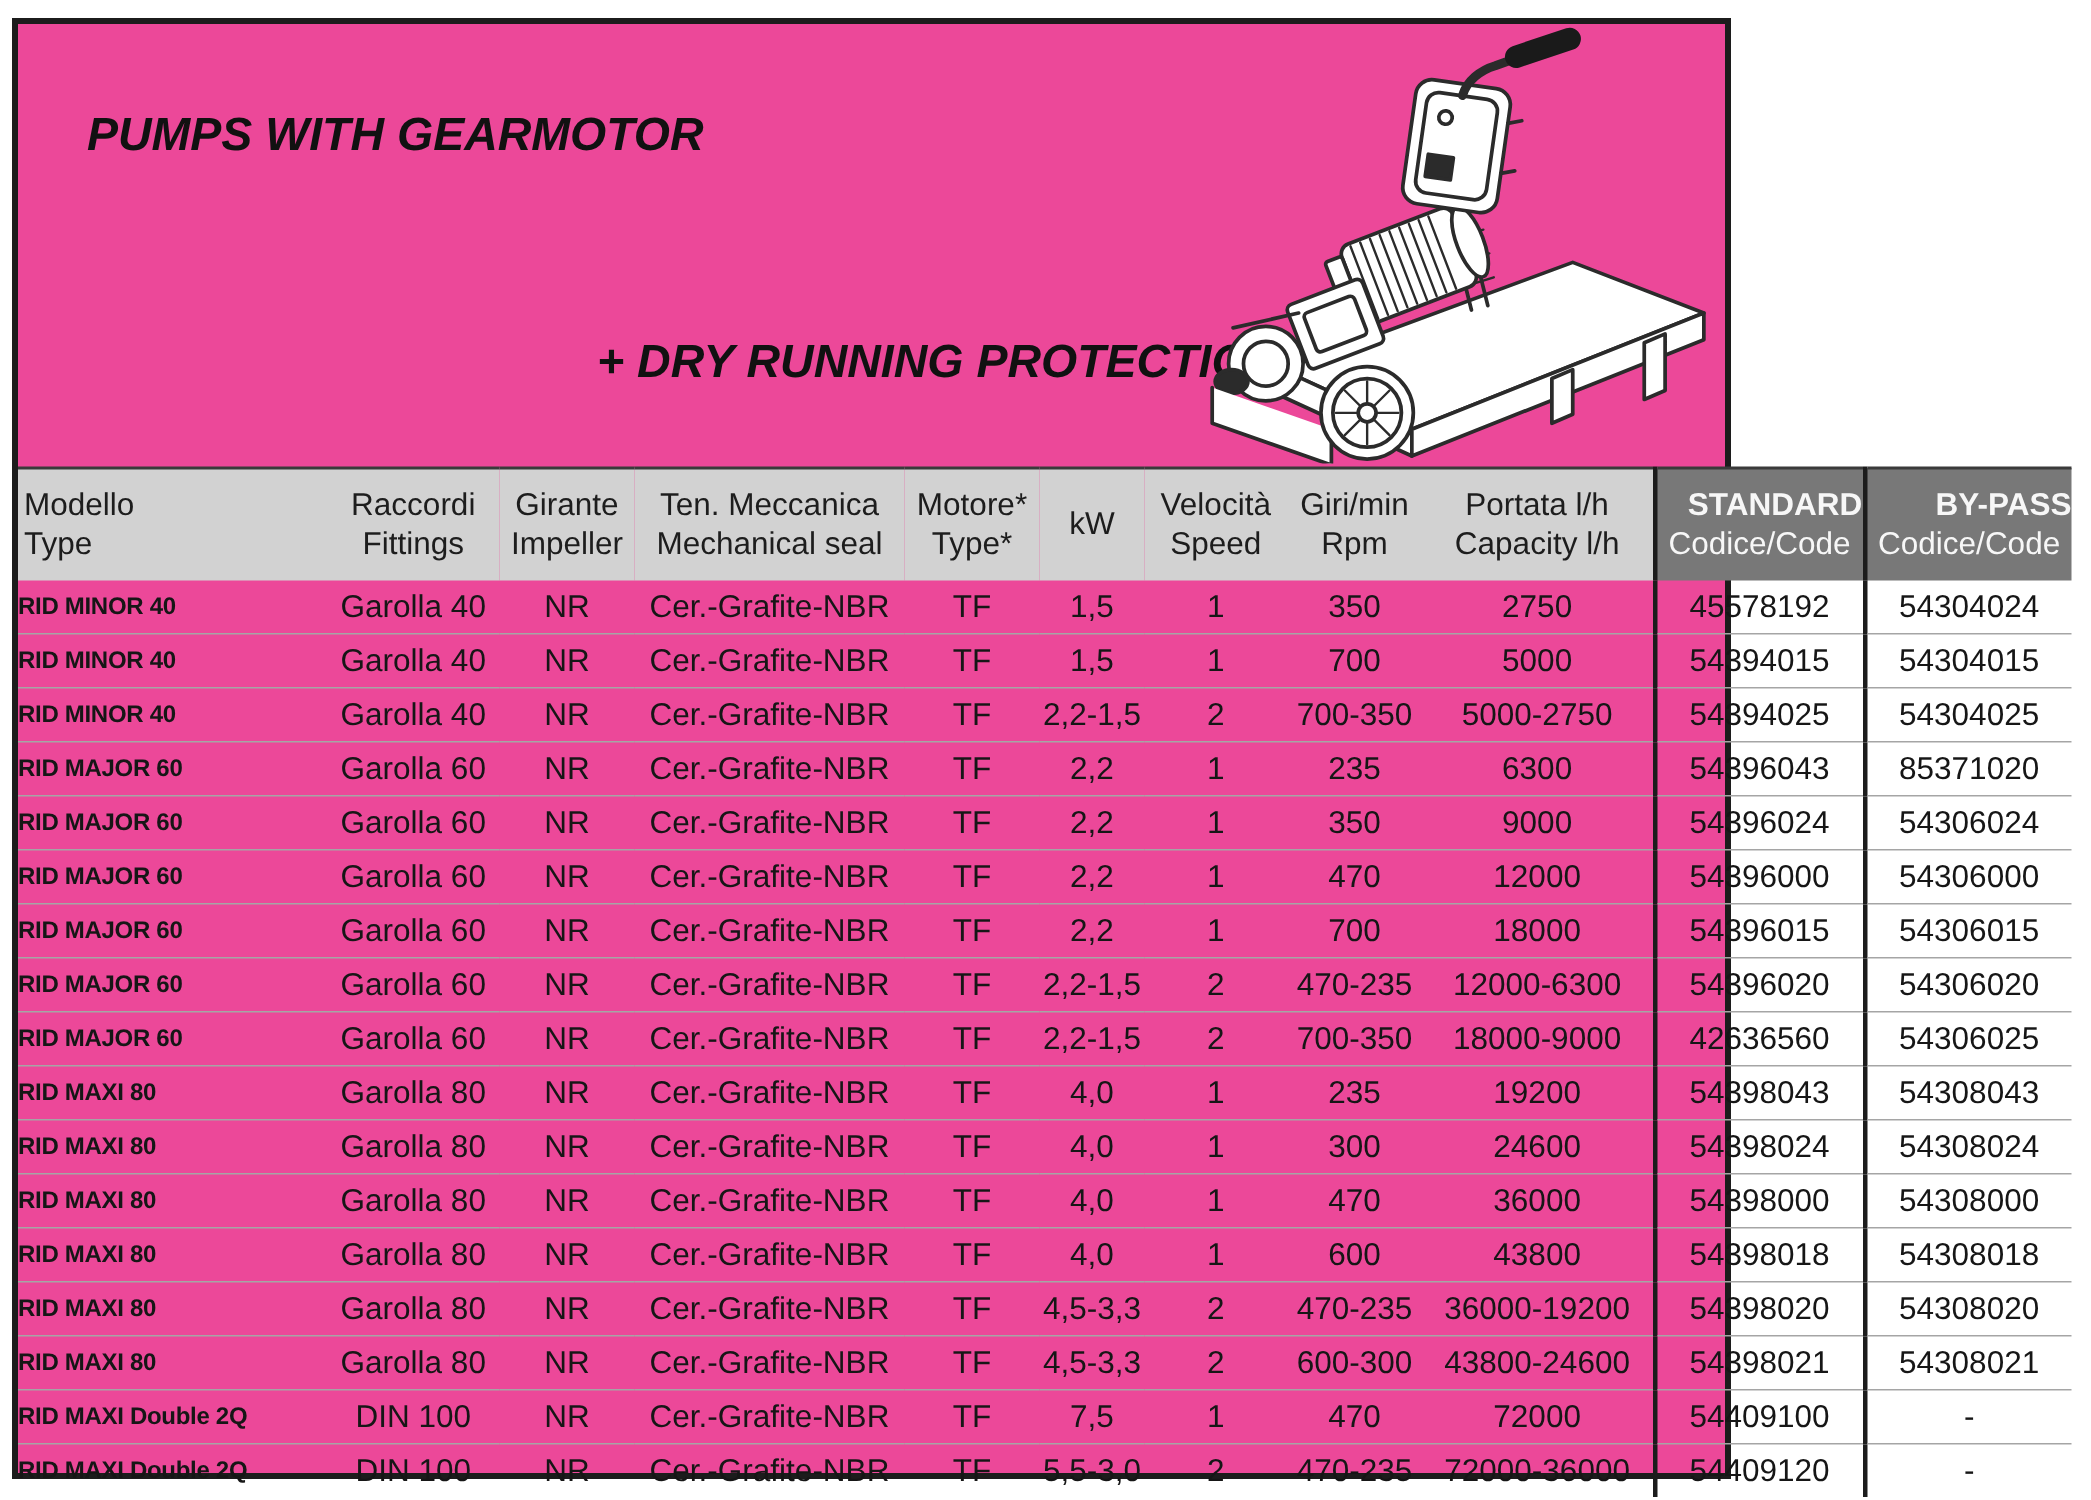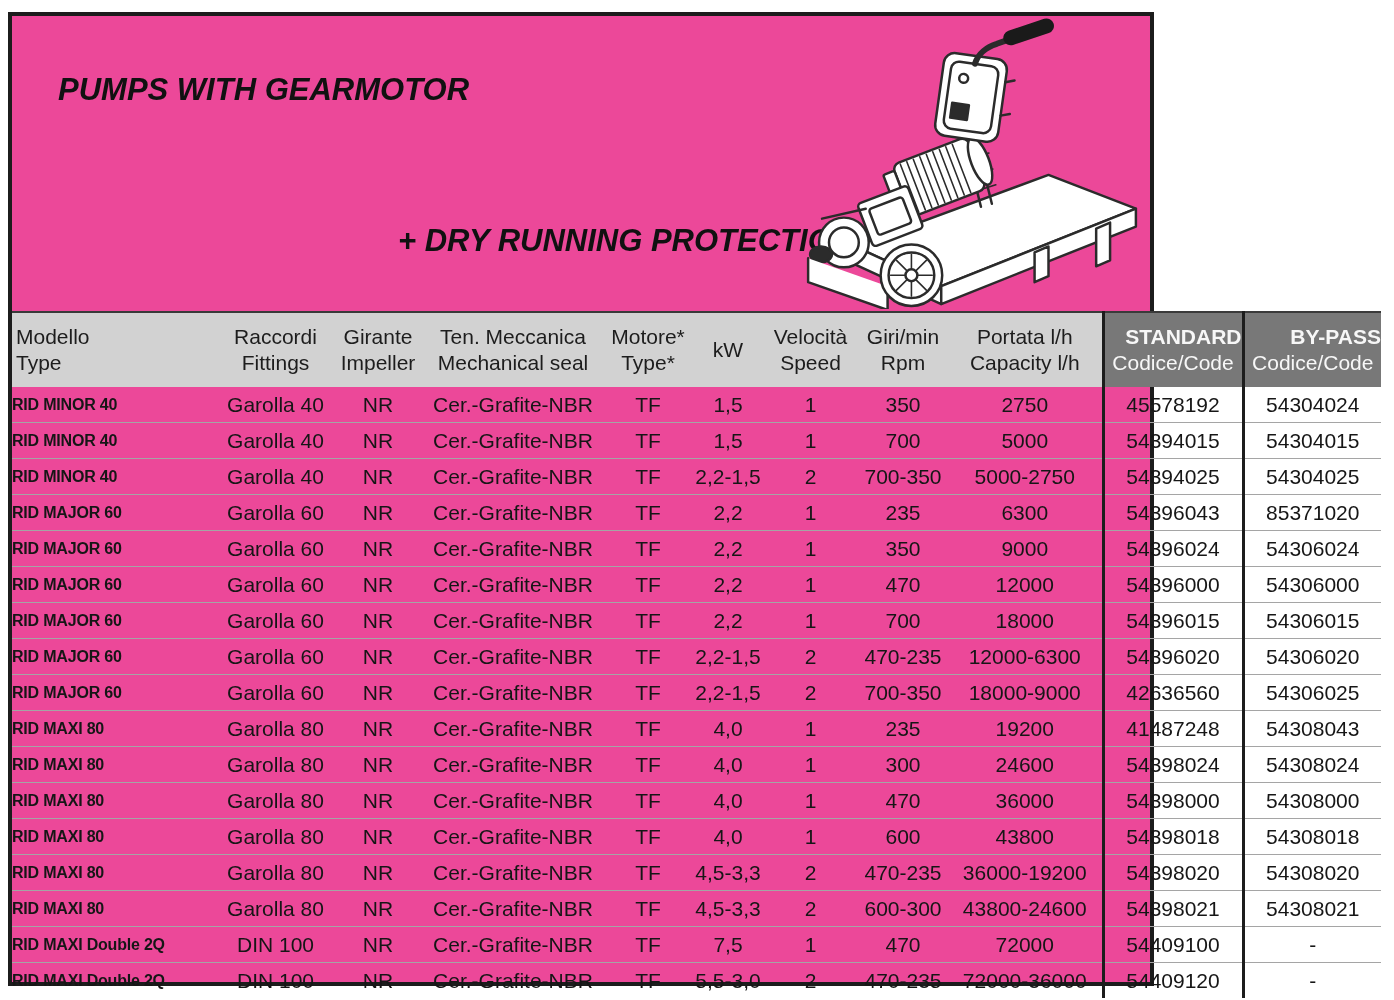--- a/index.html
+++ b/index.html
@@ -322,21 +322,21 @@
         <tr>
           <td class="col-model">RID MAXI 80</td>
           <td class="col-fittings">Garolla 80</td>
           <td class="col-impeller">NR</td>
           <td class="col-seal">Cer.-Grafite-NBR</td>
           <td class="col-motor">TF</td>
           <td class="col-kw">4,0</td>
           <td class="col-speed">1</td>
           <td class="col-rpm">235</td>
           <td class="col-capacity">19200</td>
-          <td class="col-standard-code code-col">41487248</td>
+          <td class="col-standard-code code-col">54398043</td>
           <td class="col-bypass-code code-col">54308043</td>
         </tr>
         <tr>
           <td class="col-model">RID MAXI 80</td>
           <td class="col-fittings">Garolla 80</td>
           <td class="col-impeller">NR</td>
           <td class="col-seal">Cer.-Grafite-NBR</td>
           <td class="col-motor">TF</td>
           <td class="col-kw">4,0</td>
           <td class="col-speed">1</td>

